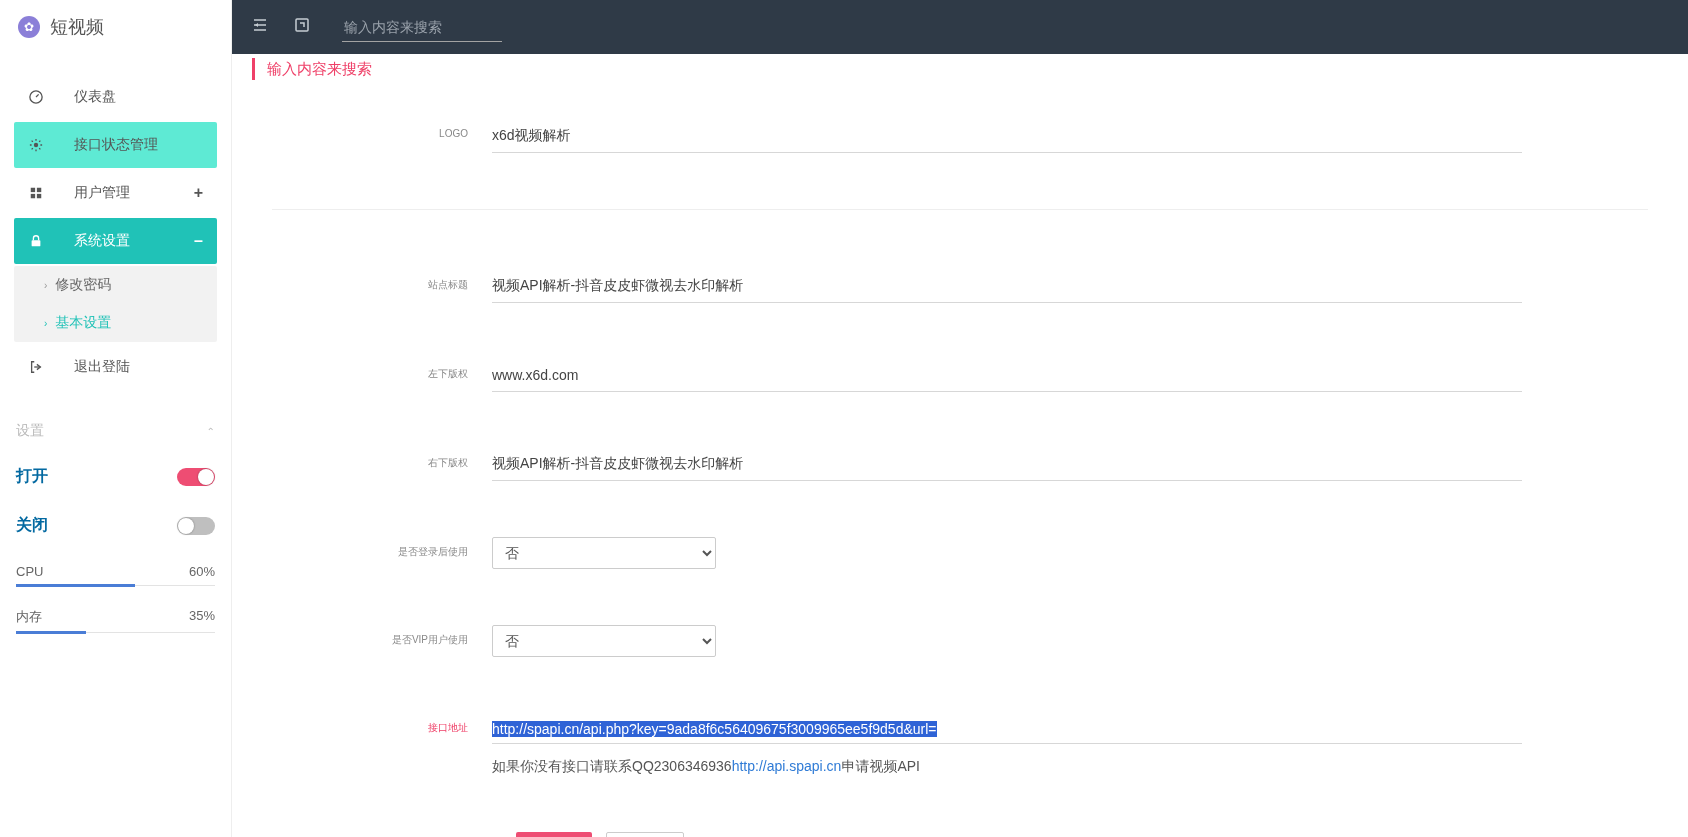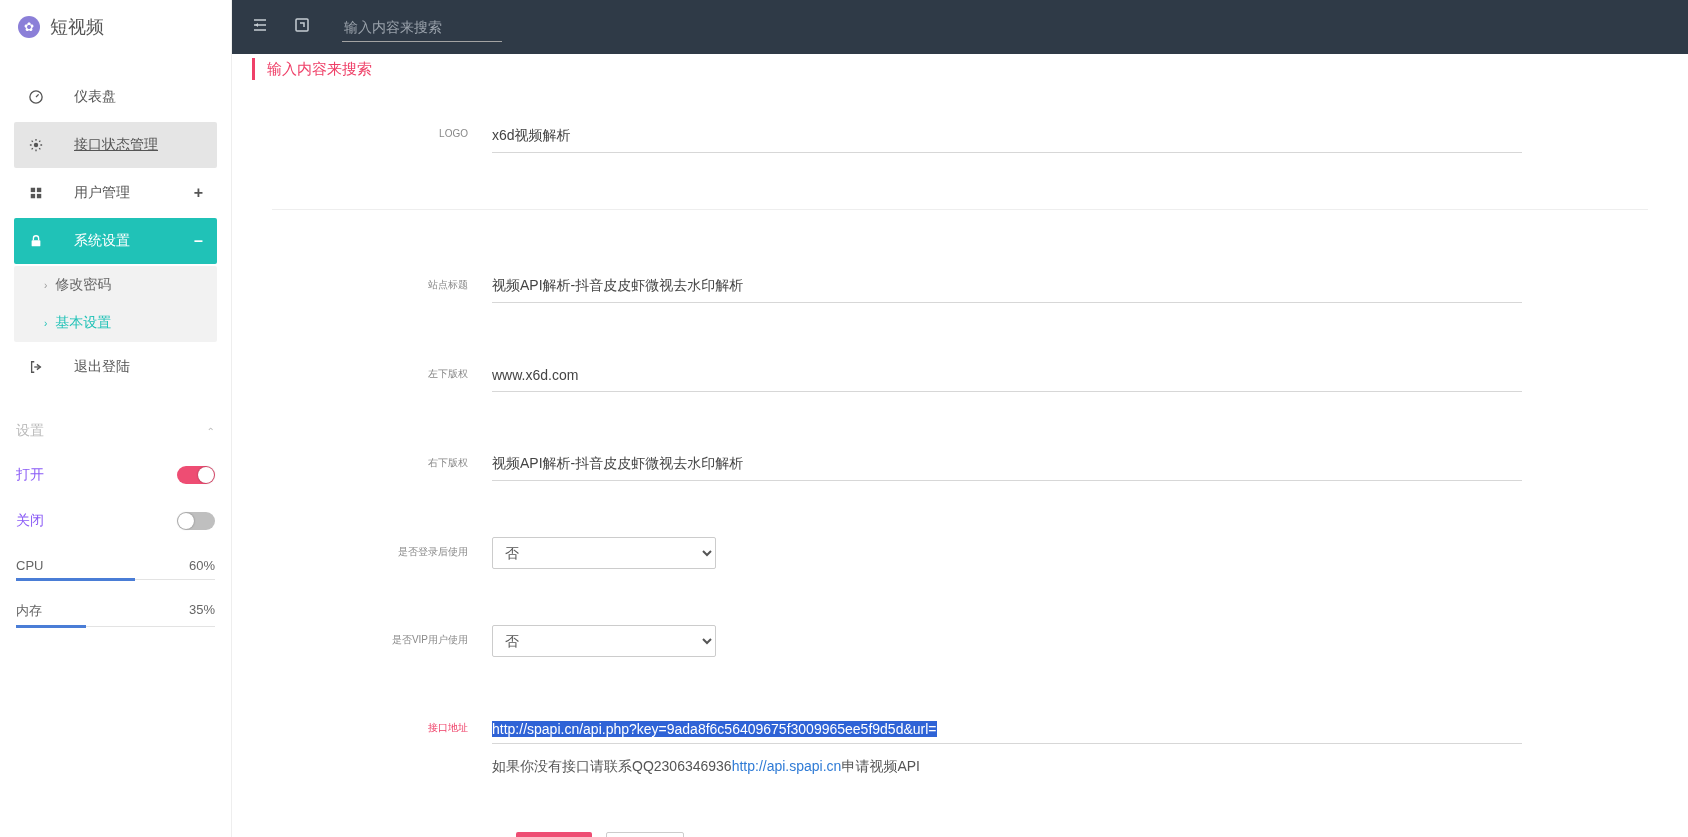--- a/index.html
+++ b/index.html
@@ -6,35 +6,35 @@
     body { background:#f5f5f5; color:#333; width:1688px; height:837px; overflow:hidden; }
 
     
     .sidebar { position:fixed; left:0; top:0; width:232px; height:100%; background:#fff; border-right:1px solid #eee; overflow-y:auto; }
     .brand { display:flex; align-items:center; gap:10px; height:54px; padding:0 18px; }
     .brand-logo { width:22px; height:22px; border-radius:50%; background:#8b7fd8; display:flex; align-items:center; justify-content:center; color:#fff; font-size:12px; }
     .brand-text { font-size:18px; color:#555; }
 
     .nav { margin-top:20px; padding:0 14px; }
     .nav-item { display:flex; align-items:center; gap:30px; height:46px; padding:0 14px; font-size:14px; color:#555; cursor:pointer; position:relative; border-radius:2px; margin-bottom:2px; }
-    .nav-item.light-hover { background:#e5e5e5;text-decoration:underline; }
+    .nav-item.light-hover { background:#5eead4; }
     .nav-item.active { background:#20c2b7; color:#fff; }
     .nav-item .right-glyph { position:absolute; right:14px; font-size:16px; font-weight:bold; color:inherit; }
     .nav-icon { width:16px; height:16px; display:flex; align-items:center; justify-content:center; font-size:14px; }
 
     .subnav { background:#f2f2f2; border-radius:2px; margin-bottom:2px; }
     .sub-item { display:flex; align-items:center; gap:8px; height:38px; padding-left:30px; font-size:14px; cursor:pointer; color:#666; }
     .sub-item .caret { font-size:10px; color:#999; }
     .sub-item.selected { color:#20c2b7; }
     .sub-item.selected .caret { color:#20c2b7; }
 
     .settings-block { padding:30px 16px 10px; }
     .settings-head { display:flex; align-items:center; justify-content:space-between; color:#bbb; font-size:14px; margin-bottom:26px; }
     .toggle-row { display:flex; align-items:center; justify-content:space-between; margin-bottom:28px; }
-    .toggle-row .lbl { font-size:14px; color:#8b5cf6; }
+    .toggle-row .lbl { font-size:16px; color:#0369a1;font-weight:bold; }
 
     .toggle { width:38px; height:18px; border-radius:18px; position:relative; }
     .toggle .knob { position:absolute; top:1px; width:16px; height:16px; border-radius:50%; background:#fff; box-shadow:0 0 2px rgba(0,0,0,0.4); }
     .toggle.on { background:#ee4d73; }
     .toggle.on .knob { right:1px; }
     .toggle.off { background:#bfbfbf; }
     .toggle.off .knob { left:1px; }
 
     .meter-row { margin-bottom:22px; }
     .meter-top { display:flex; justify-content:space-between; font-size:13px; color:#666; margin-bottom:6px; }

